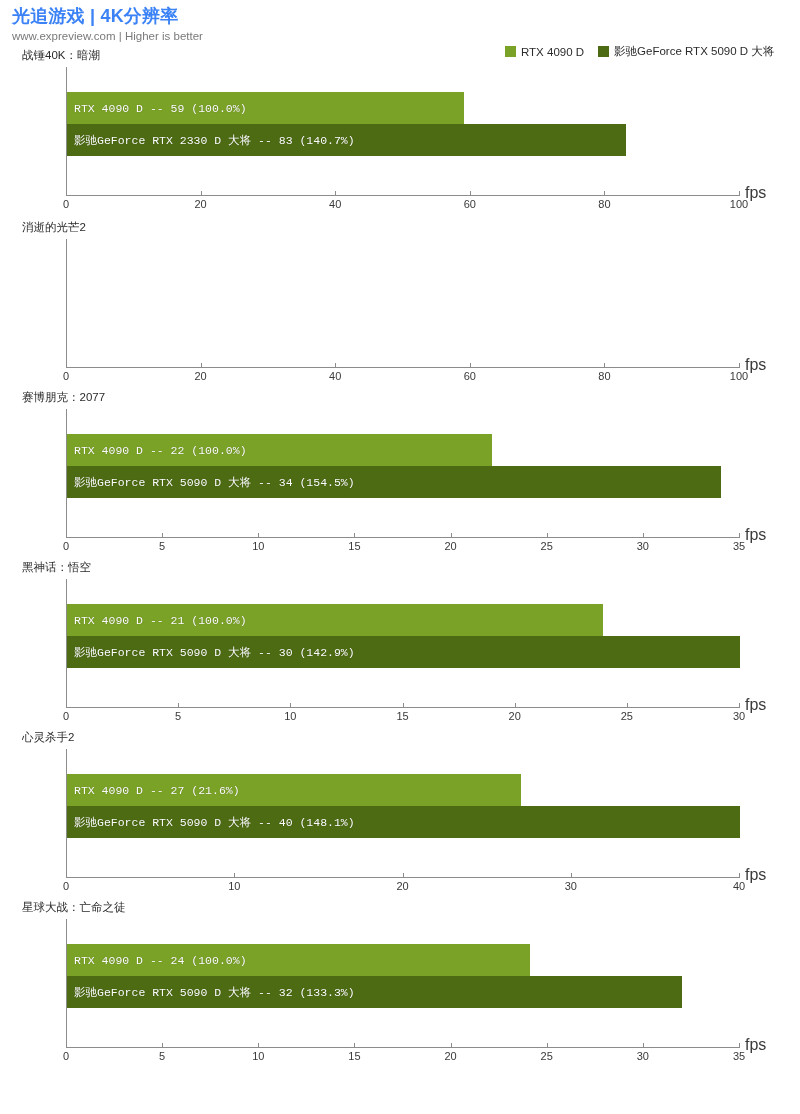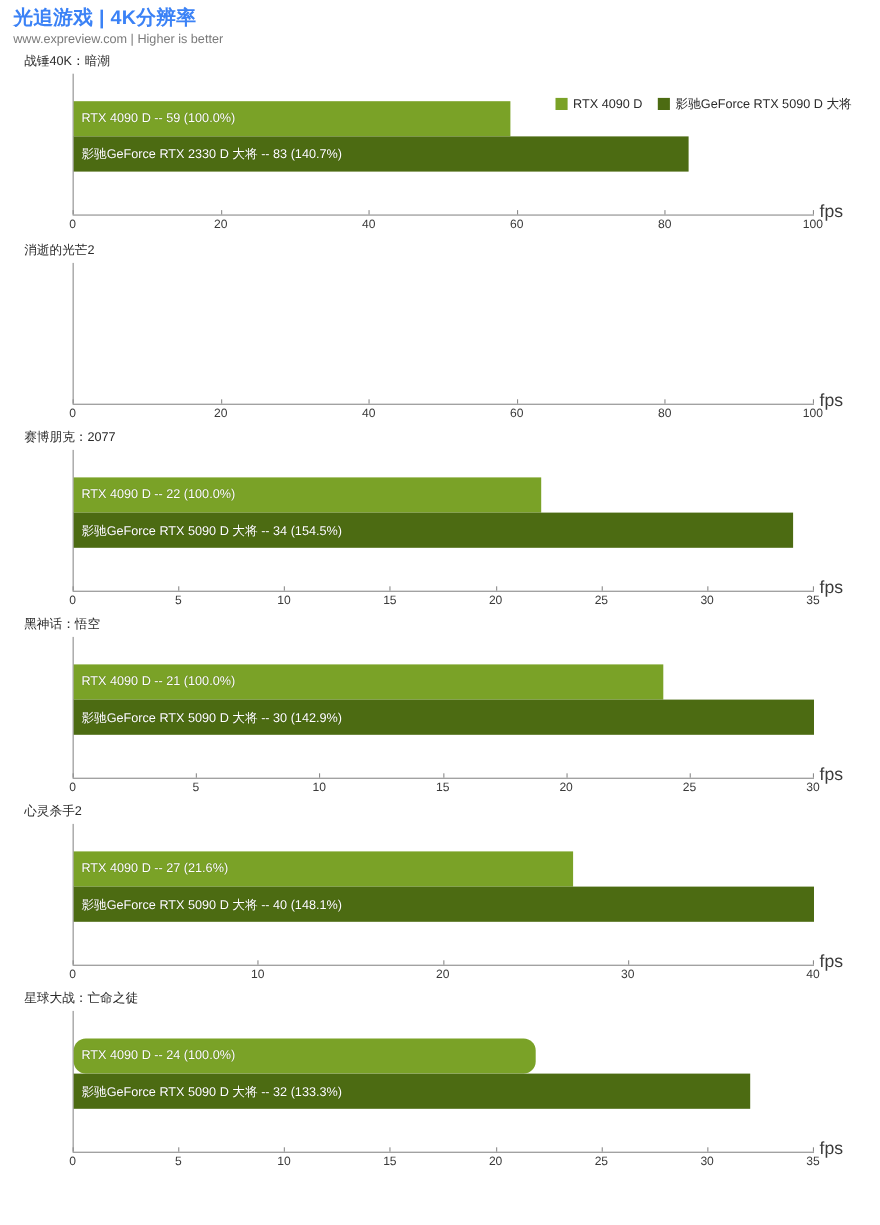--- a/index.html
+++ b/index.html
@@ -40,21 +40,20 @@
     left: 505px;
     top: 44px;
     display: flex;
     align-items: center;
     gap: 14px;
   }
   .legend-entry {
     display: flex;
     align-items: center;
     gap: 5px;
-    margin-top: 43px;
   }
   .legend-swatch {
     width: 11px;
     height: 11px;
     display: block;
   }
   .legend-label {
     font-size: 11.5px;
     color: #2b2b2b;
     white-space: nowrap;
@@ -116,20 +115,21 @@
     box-sizing: border-box;
   }
   .bar.series-a { background: #7aa227; }
   .bar.series-b { background: #4c6b12; }
   .bar-label {
     color: #ffffff;
     font-size: 11.5px;
     padding-left: 7px;
     white-space: nowrap;
     text-shadow: 0 0 1px rgba(0,0,0,.35);
+    font-family: Liberation Mono, monospace;
   }
 
   
   .x-axis {
     position: absolute;
     left: 66px;
     top: 147px;
     width: 674px;
     height: 1px;
     background: #8c8c8c;
@@ -414,21 +414,21 @@
         </div>
       </div>
       <div class="axis-unit">fps</div>
     </div>
     <div class="chart-block">
       <div class="chart-title">星球大战：亡命之徒</div>
       <div class="plot">
         <div class="y-axis"></div>
         <div class="bars">
           <div class="bar-row">
-            <div class="bar series-a" style="width: 420px; border-radius: 11px;">
+            <div class="bar series-a" style="width: 463px;">
               <span class="bar-label">RTX 4090 D  --  24 (100.0%)</span>
             </div>
           </div>
           <div class="bar-row">
             <div class="bar series-b" style="width: 615.314px;">
               <span class="bar-label">影驰GeForce RTX 5090 D 大将  --  32 (133.3%)</span>
             </div>
           </div>
         </div>
       </div>

